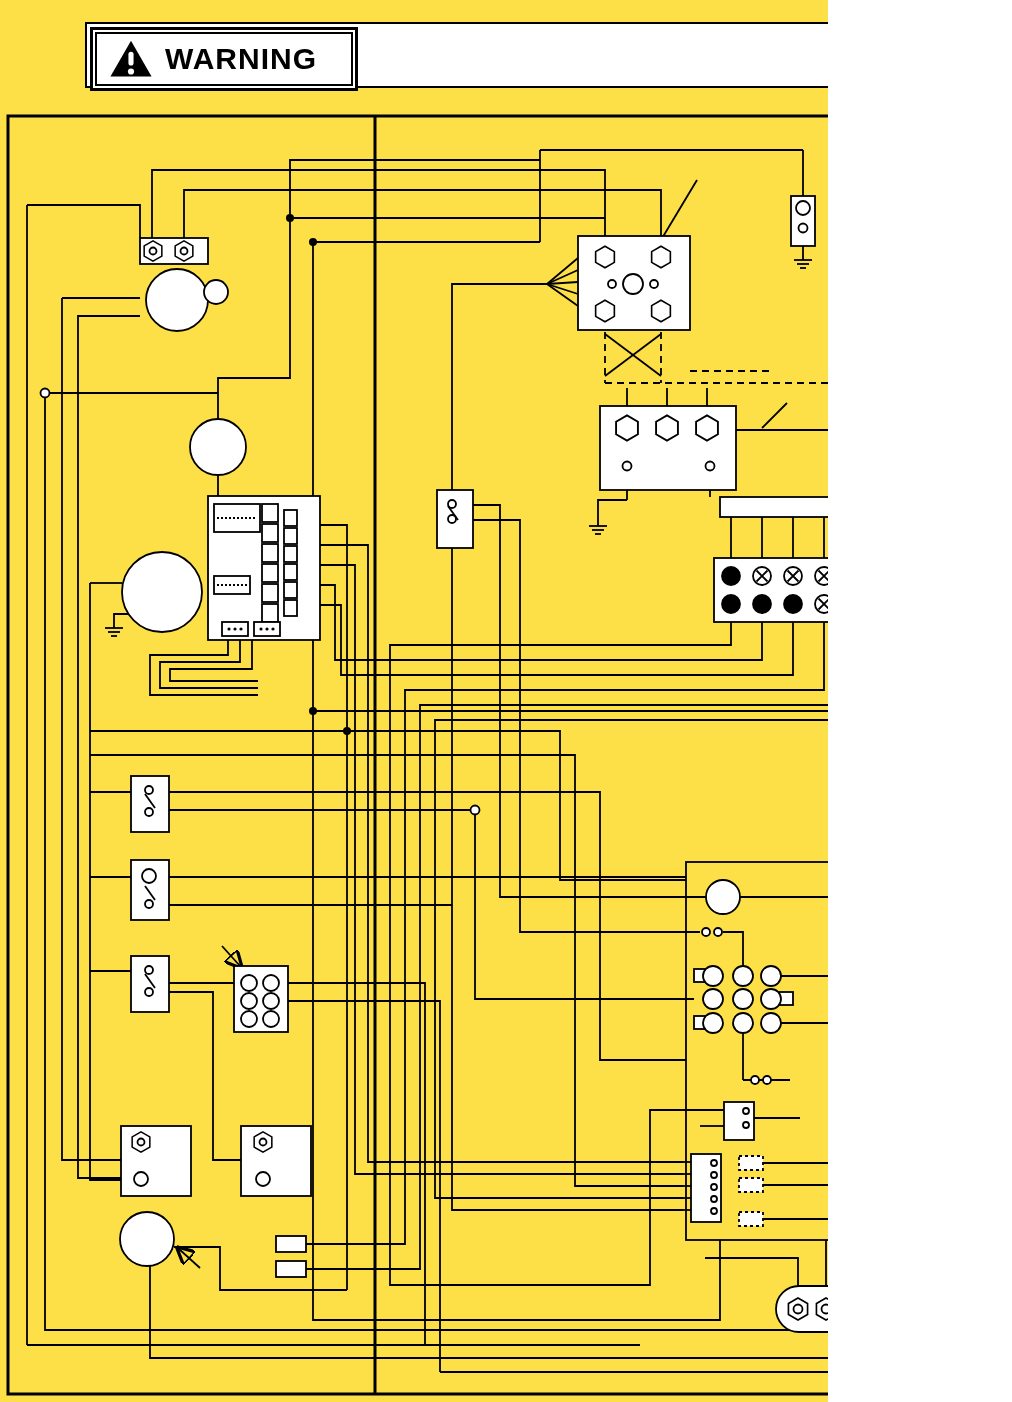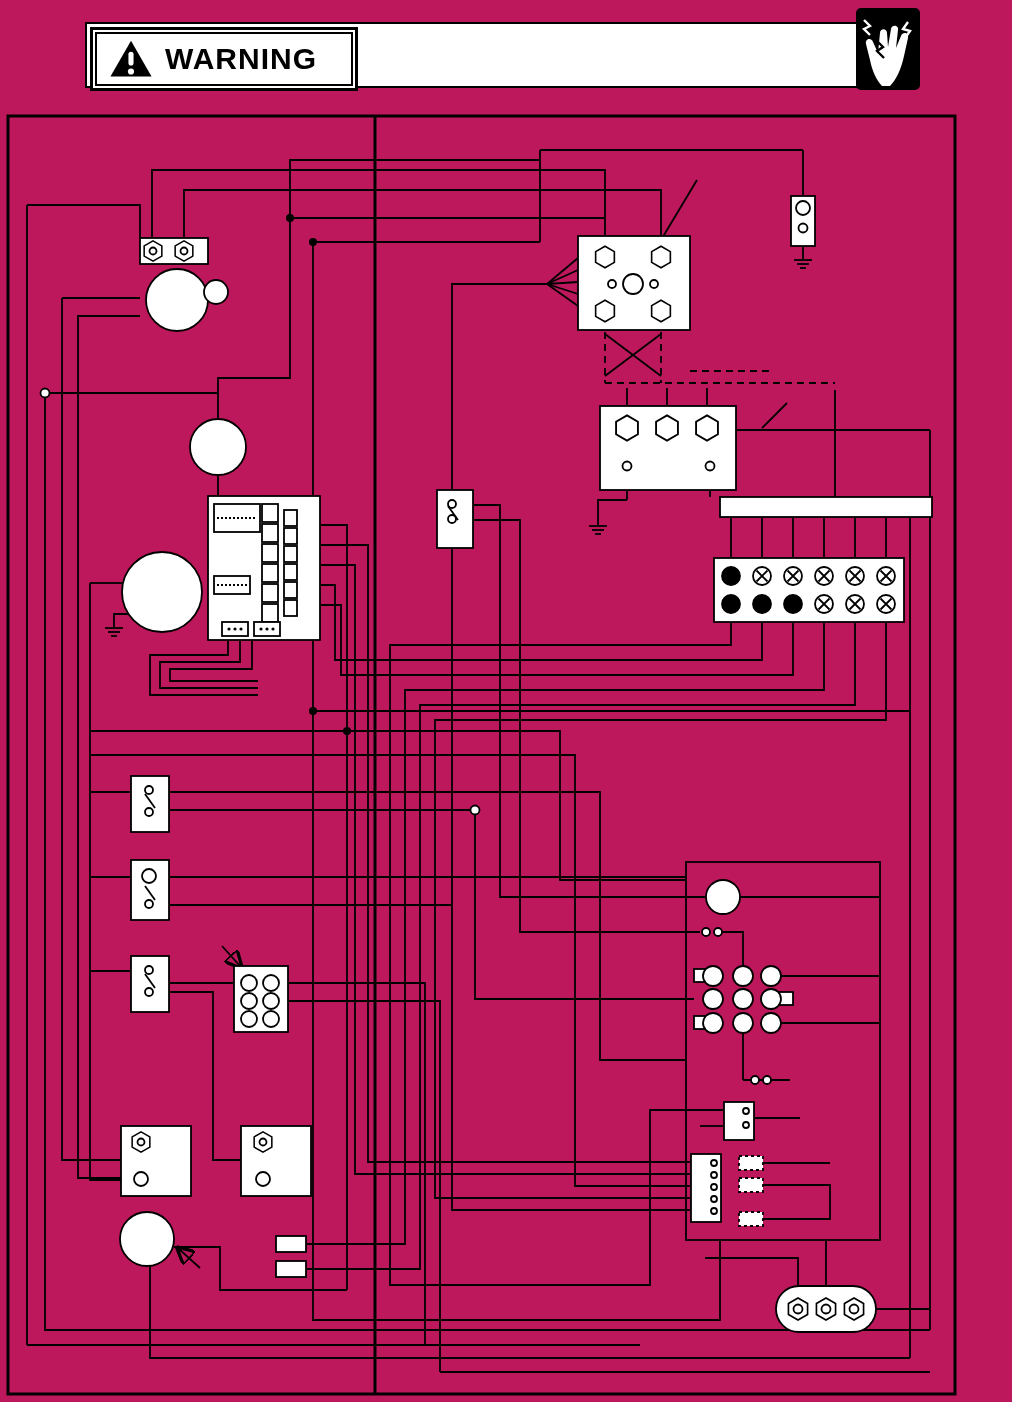--- a/index.html
+++ b/index.html
@@ -1,16 +1,16 @@
 <!DOCTYPE html>
 <html><head>
 <meta charset="utf-8">
 <style>
   html,body{margin:0;padding:0;background:#fff;}
-  .page{position:relative;width:1012px;height:1402px;background:#be185d;overflow:hidden;
+  .page{position:relative;width:828px;height:1402px;background:#fde047;overflow:hidden;
         font-family:"Liberation Sans",sans-serif;color:#000;}
   
   .warn-strip{position:absolute;left:85px;top:22px;width:833px;height:66px;
               border:2px solid #000;background:#fff;box-sizing:border-box;}
   .warn-label{position:absolute;left:3px;top:3px;border:3px solid #000;padding:2px;background:#fff;}
   .warn-inner{border:2px solid #000;display:flex;align-items:center;gap:12px;
               padding:5px 34px 5px 12px;}
   .warn-text{font-size:30px;font-weight:bold;letter-spacing:1px;line-height:1;}
   .tri{width:44px;height:40px;display:block;}
   .shock{position:absolute;left:856px;top:8px;width:64px;height:82px;}

